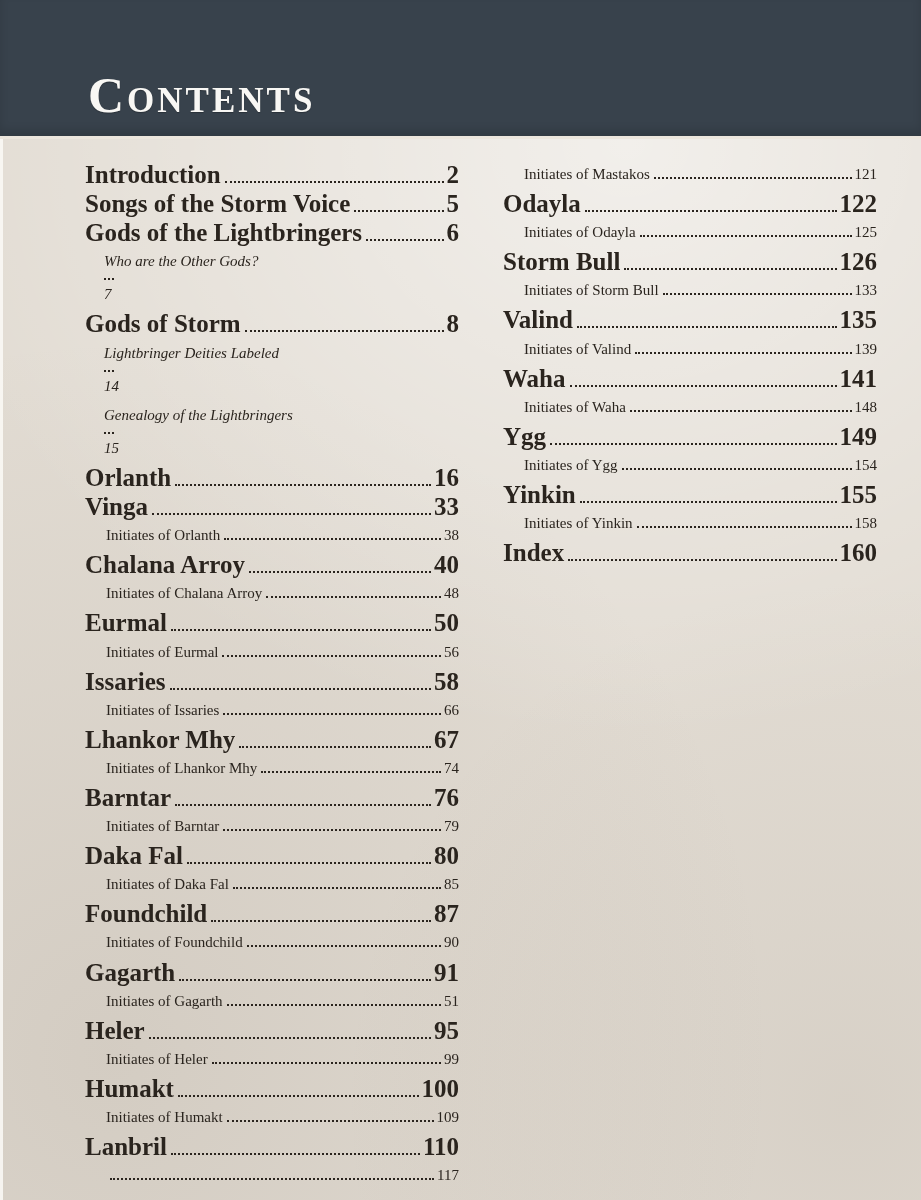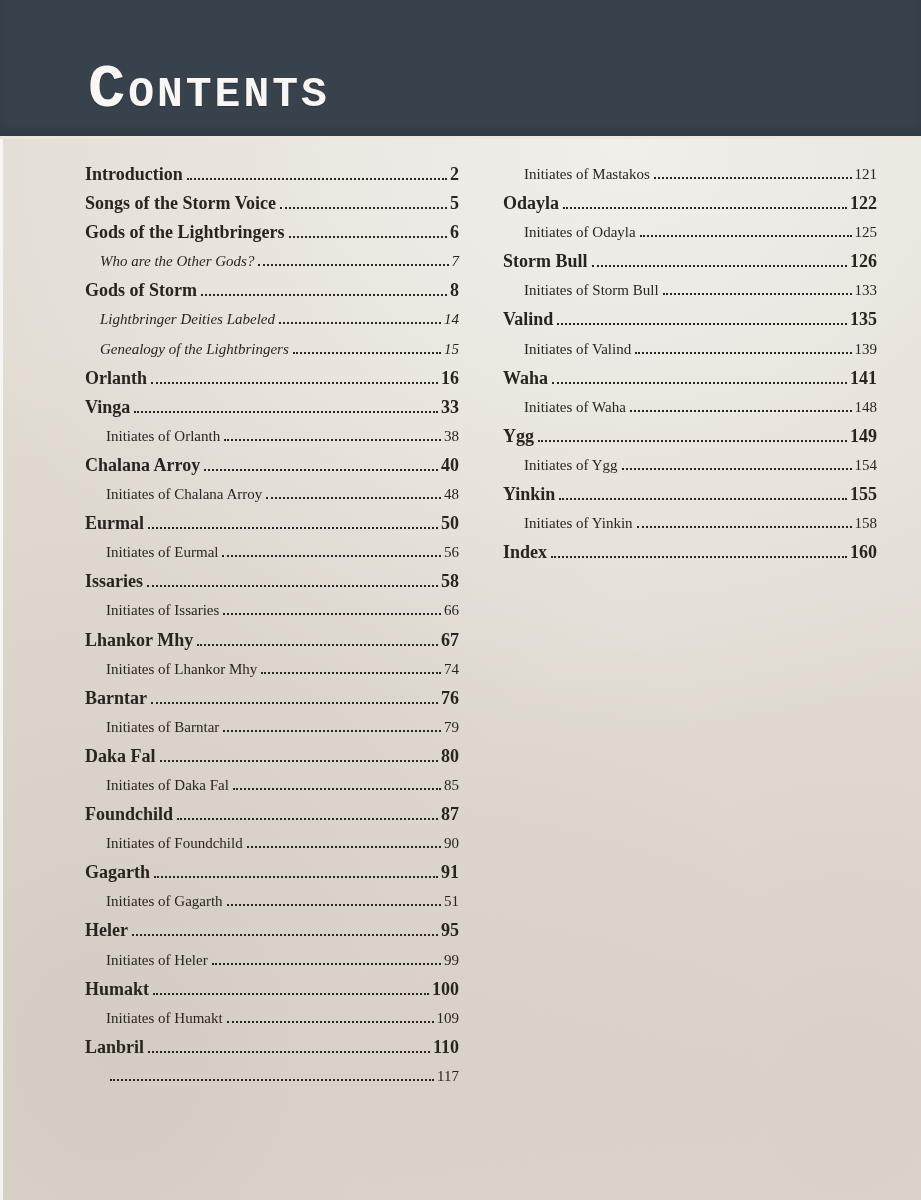--- a/index.html
+++ b/index.html
@@ -30,24 +30,24 @@
     height: 139px;
     background: var(--banner, #38424c);
     display: flex;
     align-items: flex-end;
     padding: 0 0 21px 88px;
     border-bottom: 3px solid #ece6dd;
     box-shadow: inset 0 -6px 8px rgba(0,0,0,0.12);
   }
   .banner-title {
     margin: 0;
-    font-family: Liberation Mono, monospace;
+    font-family: Liberation Serif, serif;
     font-weight: bold;
     font-variant: small-caps;
-    font-size: 62px;
+    font-size: 50px;
     line-height: 0.8;
     letter-spacing: 3px;
     color: var(--title-text, #f8f7f4);
     text-shadow: 0 1px 1px rgba(0,0,0,0.25);
   }
   .columns {
     display: flex;
     gap: 44px;
     padding: 21px 44px 0 85px;
   }
@@ -60,24 +60,24 @@
   }
   .row .label { white-space: nowrap; }
   .row .dots {
     flex: 1 1 auto;
     min-width: 10px;
     height: 4px;
     margin: 0 3px 0 4px;
     border-bottom: 2.5px dotted var(--text, #2a241e);
   }
   .row .pg { white-space: nowrap; }
-  .row.section { font-weight: bold; font-size: 18px; }
+  .row.section { font-weight: bold; font-size: 25px; }
   .row.section .dots { border-bottom-width: 2.7px; }
   .row.sub { padding-left: 21px; }
-  .row.italic { padding-left: 15px; font-style: italic; }
+  .row.italic { padding-left: 15px; font-style: italic; flex-direction: column; }
 </style>
 </head>
 <body>
 
 <div class="page">
   <header class="banner">
     <h1 class="banner-title">Contents</h1>
   </header>
   <main class="columns">
     <section class="col">

